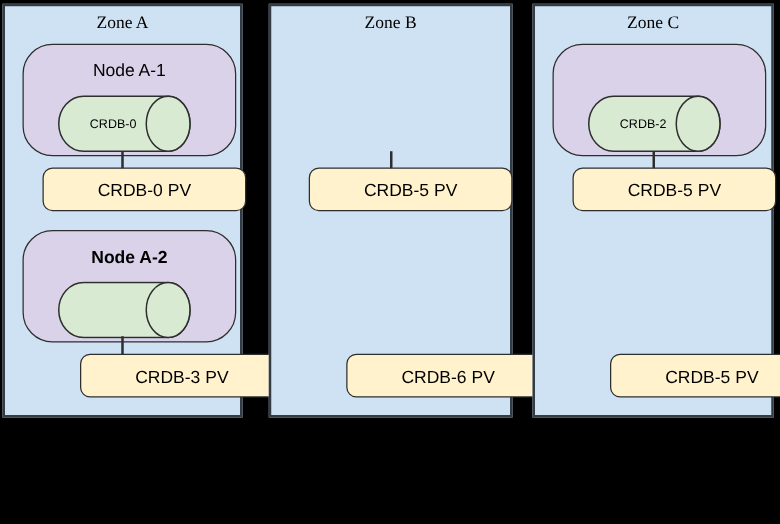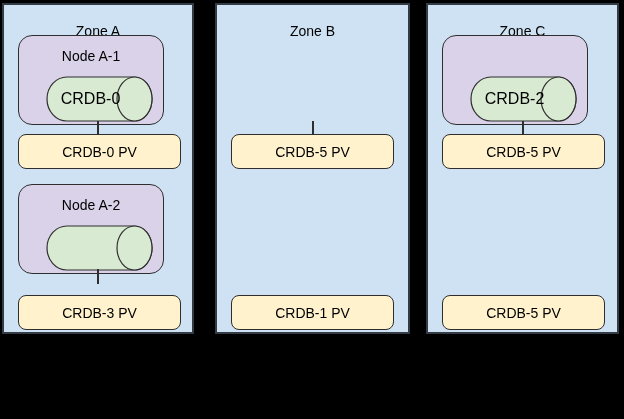--- a/index.html
+++ b/index.html
@@ -17,86 +17,87 @@
   .zone {
     position: absolute;
     top: 3px;
     height: 331px;
     background: var(--zone-fill, #cfe2f3);
     border: 2px solid var(--zone-border, #333b44);
     box-sizing: border-box;
   }
   .zone-label {
     text-align: center;
-    padding-top: 18px;
+    padding-top: 6px;
     font-size: 14px;
     color: var(--text, #000);
     white-space: nowrap;
+    font-family: Liberation Serif, serif;
   }
   .node {
     position: absolute;
     left: 14px;
-    width: 146px;
+    width: 171px;
     height: 90px;
     background: var(--node-fill, #d9d2e9);
     border: 1px solid var(--border, #333);
-    border-radius: 14px;
+    border-radius: 24px;
     box-sizing: border-box;
   }
   .node-label {
     text-align: center;
     padding-top: 12px;
     font-size: 14px;
     color: var(--text, #000);
     white-space: nowrap;
   }
   .node-top { top: 30px; }
-  .node-bottom { top: 179px; }
+  .node-bottom { top: 179px; font-weight: bold; }
   .cyl {
     position: absolute;
     left: 27px;
     top: 40px;
     width: 108px;
     height: 46px;
   }
   .cyl svg { display: block; }
   .cyl-shape {
     fill: var(--pod-fill, #d9ead3);
     stroke: var(--border, #333);
     stroke-width: 1.2;
   }
   .cyl-label {
     position: absolute;
     left: 0; top: 0;
     width: 89px; height: 46px;
     display: flex;
     align-items: center;
     justify-content: center;
-    font-size: 16px;
+    font-size: 10px;
     color: var(--text, #000);
     white-space: nowrap;
   }
   .pv {
     position: absolute;
     left: 14px;
     width: 163px;
     height: 35px;
     background: var(--pv-fill, #fff2cc);
     border: 1px solid var(--border, #333);
     border-radius: 8px;
     box-sizing: border-box;
     display: flex;
     align-items: center;
     justify-content: center;
     font-size: 14px;
     color: var(--text, #000);
     white-space: nowrap;
   }
-  .pv-top { top: 129px; }
-  .pv-bottom { top: 290px; }
+  .pv-top { top: 129px; margin-left: 16px; }
+  .pv-bottom { top: 278px; margin-left: 46px; }
   .connector {
     position: absolute;
     left: 50%;
     transform: translateX(-50%);
     width: 2px;
     background: var(--border, #333);
   }
   .connector-top { top: 116px; height: 14px; }
   .connector-bottom { top: 264px; height: 15px; }
   .zone-a { left: 2px;   width: 192px; }
@@ -136,21 +137,21 @@
     <div class="connector connector-bottom"></div>
     <div class="pv pv-bottom">CRDB-3 PV</div>
   </div>
 
   <div class="zone zone-b">
     <div class="zone-label">Zone B</div>
 
     <div class="connector connector-top"></div>
     <div class="pv pv-top">CRDB-5 PV</div>
 
-    <div class="pv pv-bottom">CRDB-1 PV</div>
+    <div class="pv pv-bottom">CRDB-6 PV</div>
   </div>
 
   <div class="zone zone-c">
     <div class="zone-label">Zone C</div>
 
     <div class="node node-top">
       <div class="cyl">
         <svg width="108" height="46" viewBox="0 0 108 46">
           <path class="cyl-shape" d="M21,1 H88.5 A17.5,22 0 0 1 88.5,45 H21 A20,22 0 0 1 21,1 Z"></path>
           <ellipse class="cyl-shape" cx="88.5" cy="23" rx="17.5" ry="22"></ellipse>

